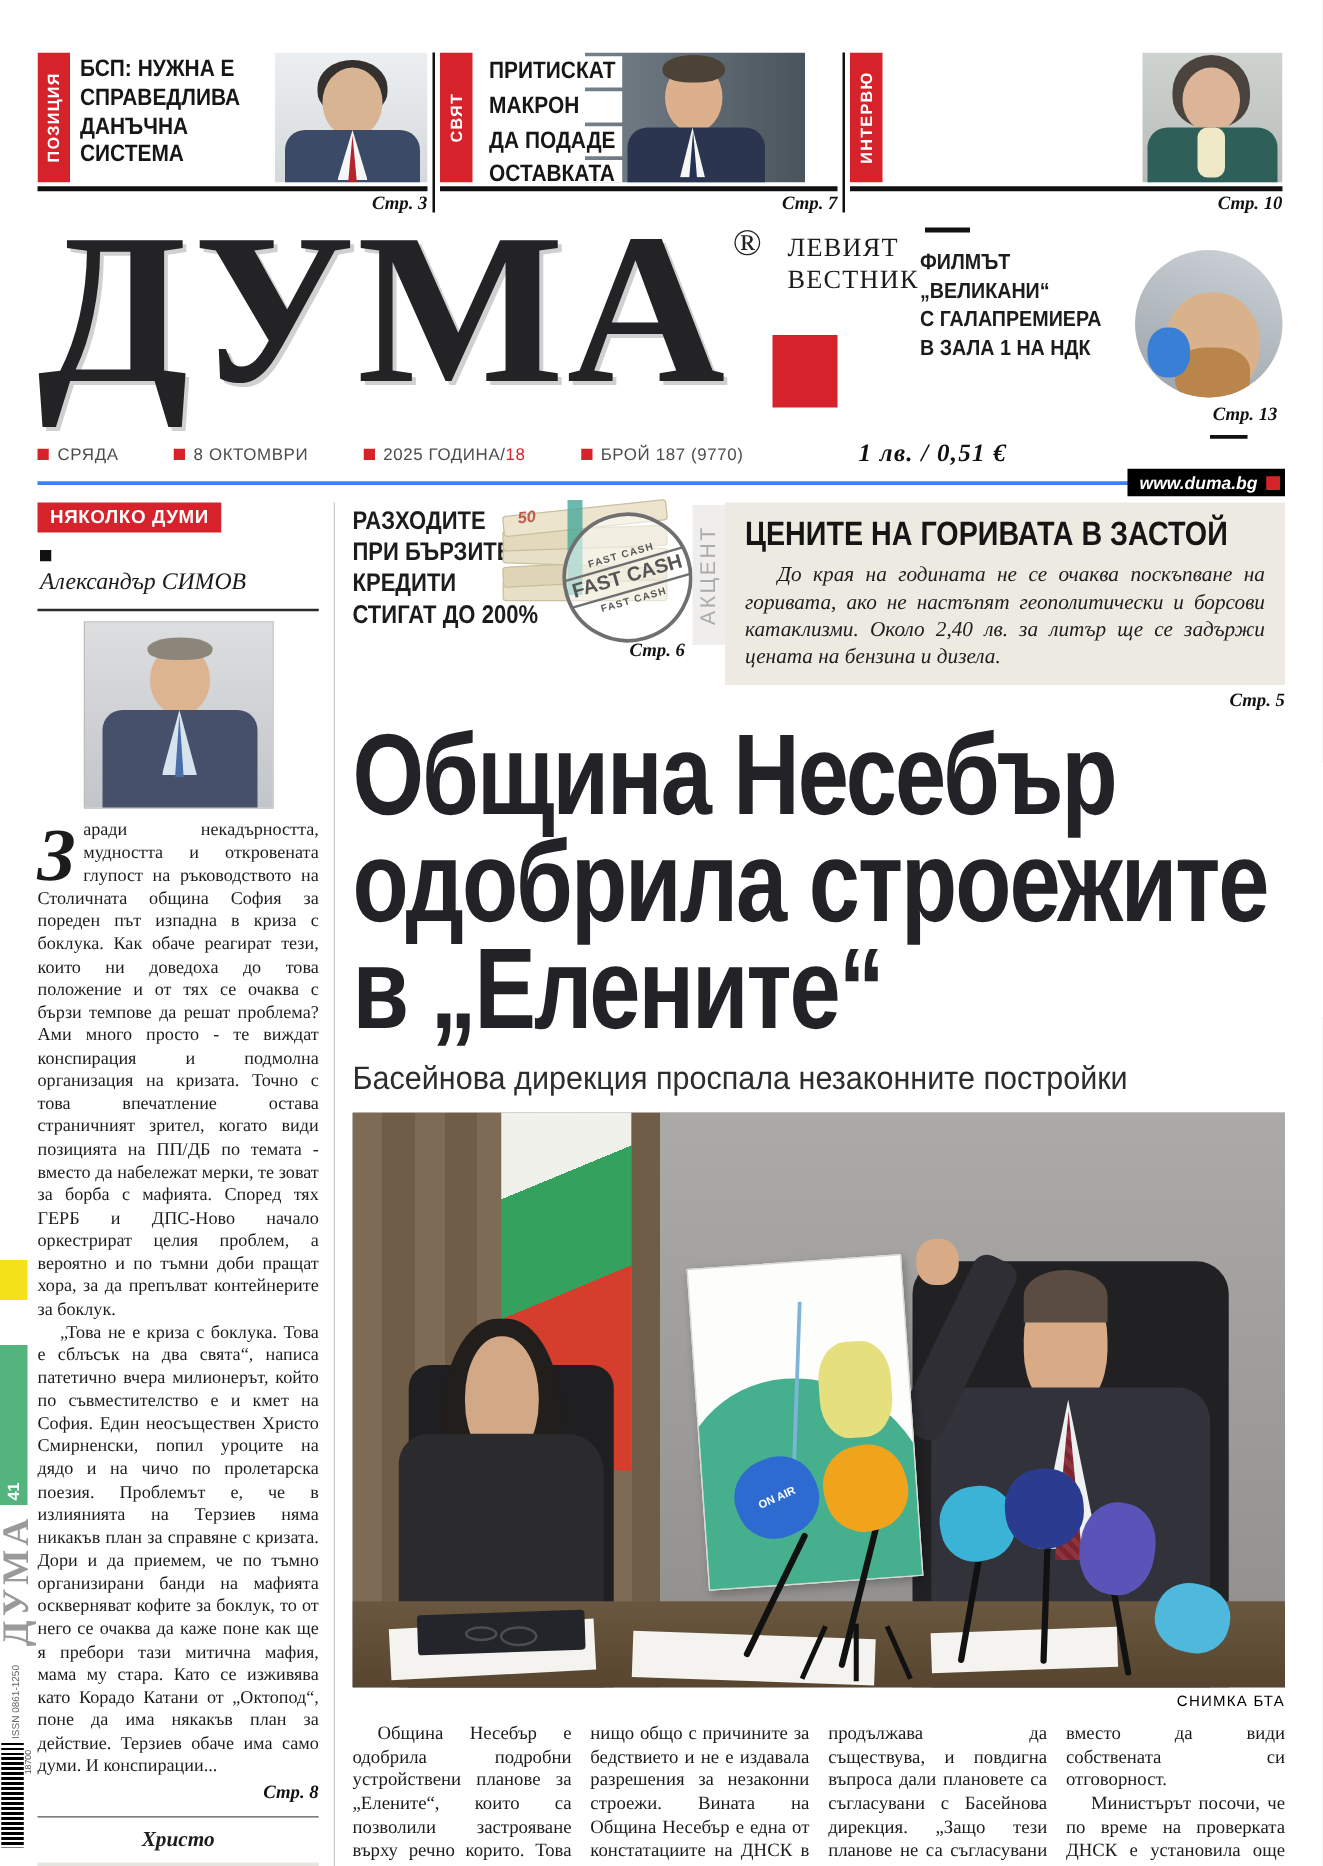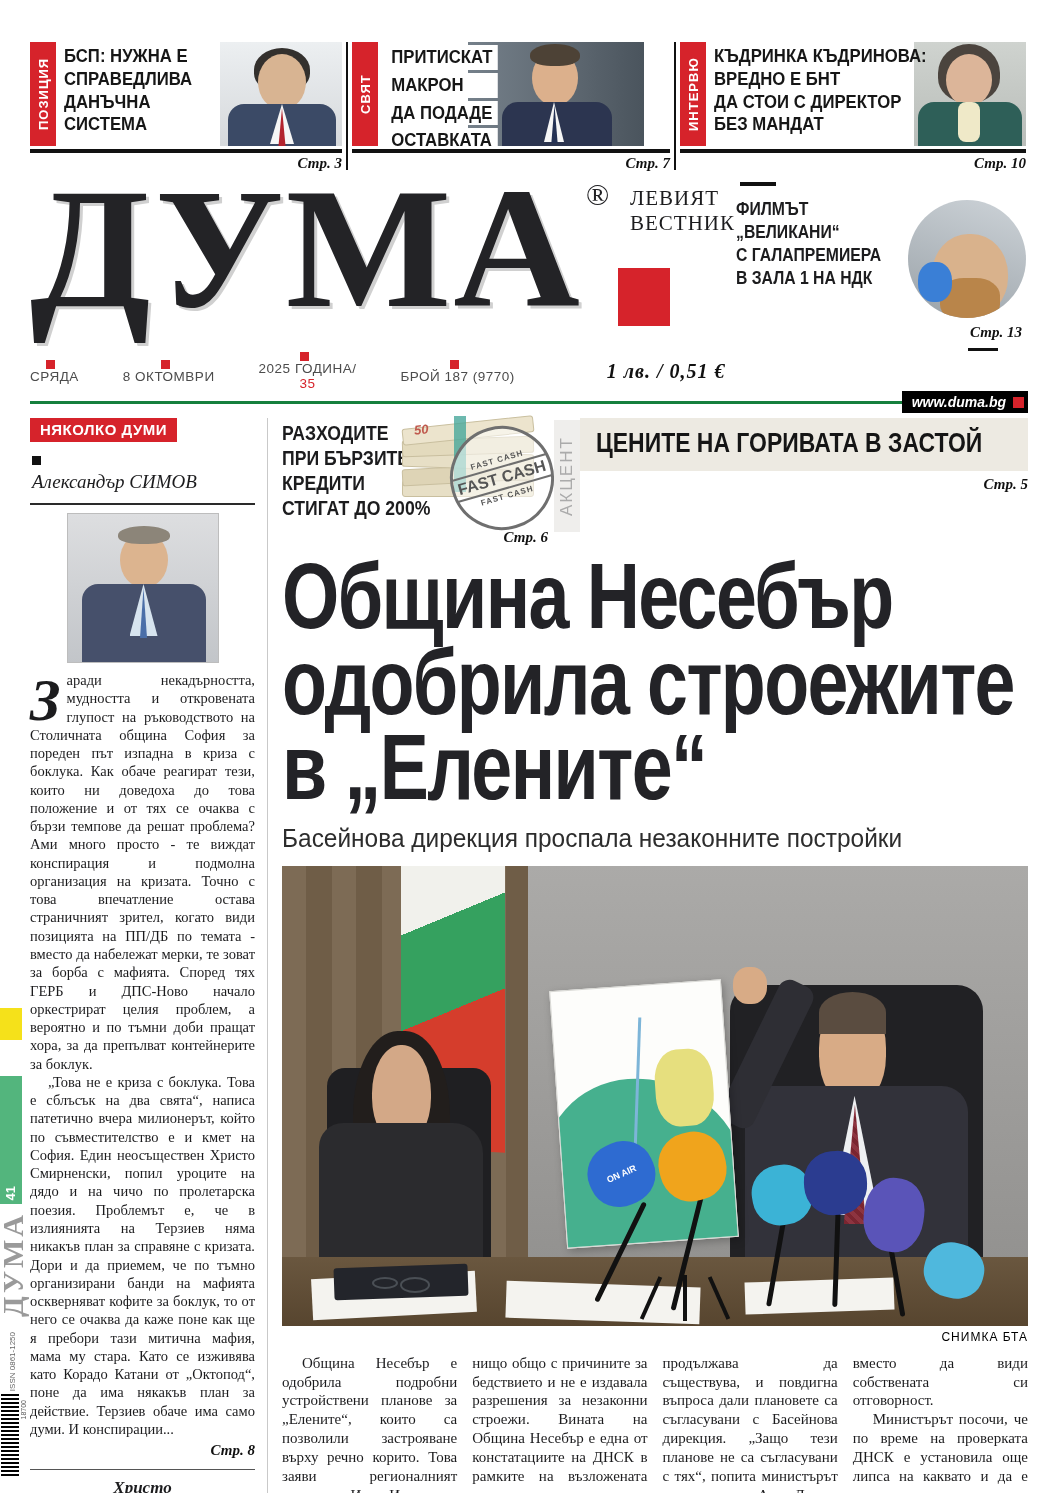--- a/index.html
+++ b/index.html
@@ -54,25 +54,25 @@
   .mh-beard::after { content:""; position:absolute; left:8px; top:44px; width:60px; height:44px;
               border-radius:40%; background:#b9854a; }
   .mh-blue { position:absolute; left:10px; top:62px; width:34px; height:40px; border-radius:45%; background:#3a7fd6; }
   .mh-page { position:absolute; right:6px; top:142px; font:bold italic 15px "Liberation Serif",serif; }
   .mh-dash2 { position:absolute; right:30px; top:166px; width:30px; height:3px; background:#111; }
 
   
   .dateline { margin:14px 30px 0; position:relative; }
   .dl-row { display:flex; align-items:center; font:13.5px "Liberation Sans",sans-serif; color:#4c4c4c;
             letter-spacing:.5px; }
-  .dl-item { display:flex; align-items:center; margin-right:44px;flex-direction:column; }
+  .dl-item { display:flex; align-items:center; margin-right:44px; }
   .sq { width:9px; height:9px; background:#d6232b; margin-right:7px; flex:0 0 auto; }
   .red { color:#d6232b; }
   .price { margin-left:48px; font:bold italic 20px "Liberation Serif",serif; color:#111; letter-spacing:1px; }
-  .dl-line { position:relative; height:3px; background:#15803d; margin-top:10px; }
+  .dl-line { position:relative; height:3px; background:#3b82f6; margin-top:10px; }
   .site-box { position:absolute; right:0; top:-10px; height:22px; background:#000; color:#fff;
               display:flex; align-items:center; gap:7px; padding:0 4px 0 10px;
               font:bold italic 14px "Liberation Sans",sans-serif; }
   .site-sq { width:11px; height:11px; background:#d6232b; }
 
   
   .bodygrid { display:flex; margin:14px 30px 0; gap:14px; }
   .leftcol { flex:0 0 238px; border-right:1px solid #c9c9c9; padding-right:12px; }
   .maincol { flex:1; min-width:0; }
 
@@ -282,26 +282,20 @@
       </div>
       <div class="pb-rule"></div>
       <div class="pb-page pageref">Стр. 7</div>
     </section>
 
     <div class="vdiv"></div>
 
     <section class="promo-box pb3">
       <div class="pb-row">
         <div class="tab">ИНТЕРВЮ</div>
-        <div class="pb-head">
-          <span>КЪДРИНКА КЪДРИНОВА:</span>
-          <span>ВРЕДНО Е БНТ</span>
-          <span>ДА СТОИ С ДИРЕКТОР</span>
-          <span>БЕЗ МАНДАТ</span>
-        </div>
         <div class="pb-photo">
           <span class="fig-hair" style="left:24px;top:2px;width:62px;height:58px;background:#4b443e;"></span>
           <span class="fig-head" style="left:32px;top:12px;width:46px;height:52px;background:#dcb599;"></span>
           <span class="fig-torso" style="left:4px;top:60px;width:104px;height:46px;background:#2e5f58;"></span>
           <span class="fig-scarf" style="left:44px;top:60px;width:22px;height:40px;background:#efe9c8;border-radius:8px;"></span>
         </div>
       </div>
       <div class="pb-rule"></div>
       <div class="pb-page pageref">Стр. 10</div>
     </section>
@@ -338,21 +332,21 @@
           <i class="sq"></i>
           <span>СРЯДА</span>
         </span>
       <span class="dl-item">
           <i class="sq"></i>
           <span>8 ОКТОМВРИ</span>
         </span>
       <span class="dl-item">
           <i class="sq"></i>
           <span>2025 ГОДИНА/</span>
-          <span class="red">35</span>
+          <span class="red">18</span>
         </span>
       <span class="dl-item">
           <i class="sq"></i>
           <span>БРОЙ 187 (9770)</span>
         </span>
       <span class="price">1 лв. / 0,51 €</span>
     </div>
     <div class="dl-line">
       <span class="site-box">
           <span>www.duma.bg</span>
@@ -428,20 +422,21 @@
             </span>
           </div>
           <div class="credit-page pageref">Стр. 6</div>
         </div>
 
         <div class="accent-tab">АКЦЕНТ</div>
 
         <div class="fuel">
           <div class="fuel-box">
             <div class="fuel-title"><span>ЦЕНИТЕ НА ГОРИВАТА В ЗАСТОЙ</span></div>
+            <div class="fuel-text">До края на годината не се очаква поскъпване на горивата, ако не настъпят геополитически и борсови катаклизми. Около 2,40 лв. за литър ще се задържи цената на бензина и дизела.</div>
           </div>
           <div class="fuel-page pageref">Стр. 5</div>
         </div>
       </div>
 
       <h1 class="lead-head" style="margin:8px 0 0;">
         <span>Община Несебър</span>
         <span>одобрила строежите</span>
         <span>в „Елените“</span>
       </h1>

